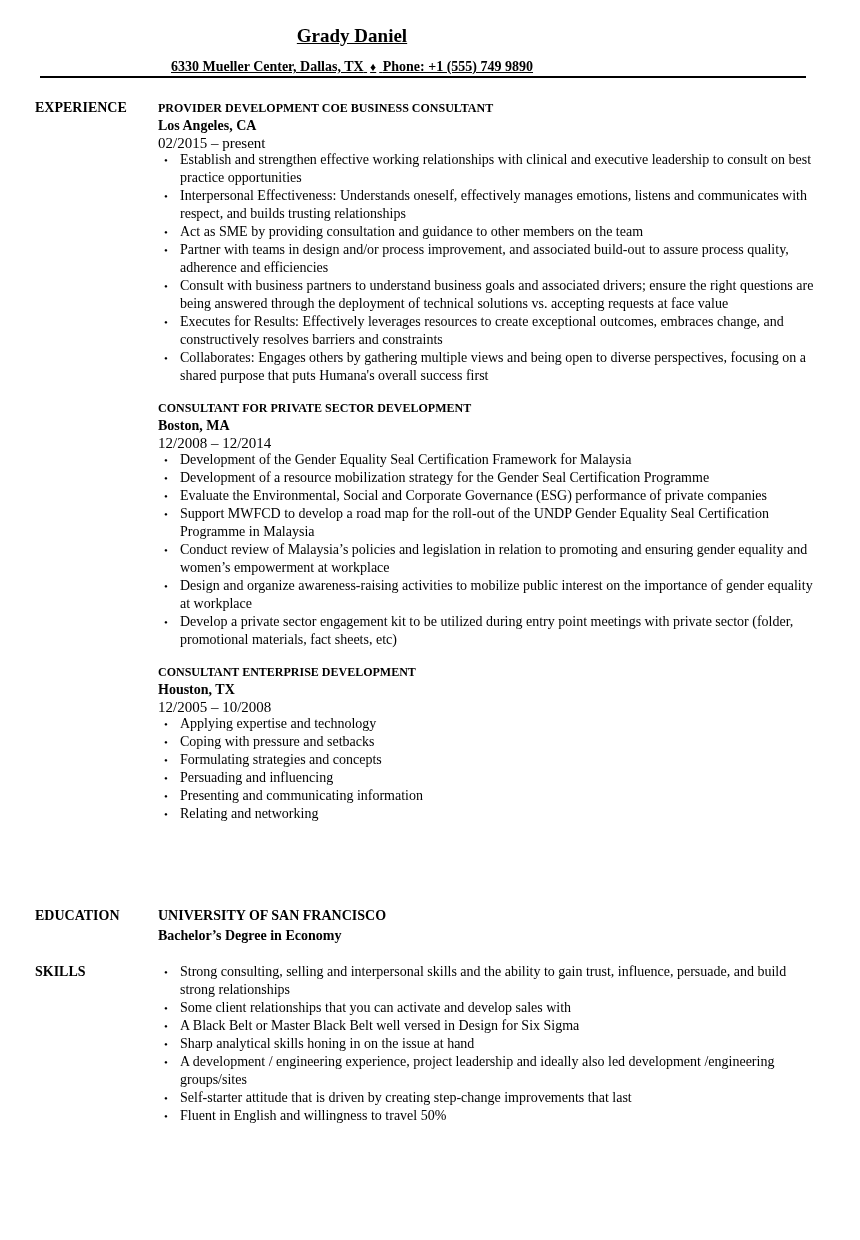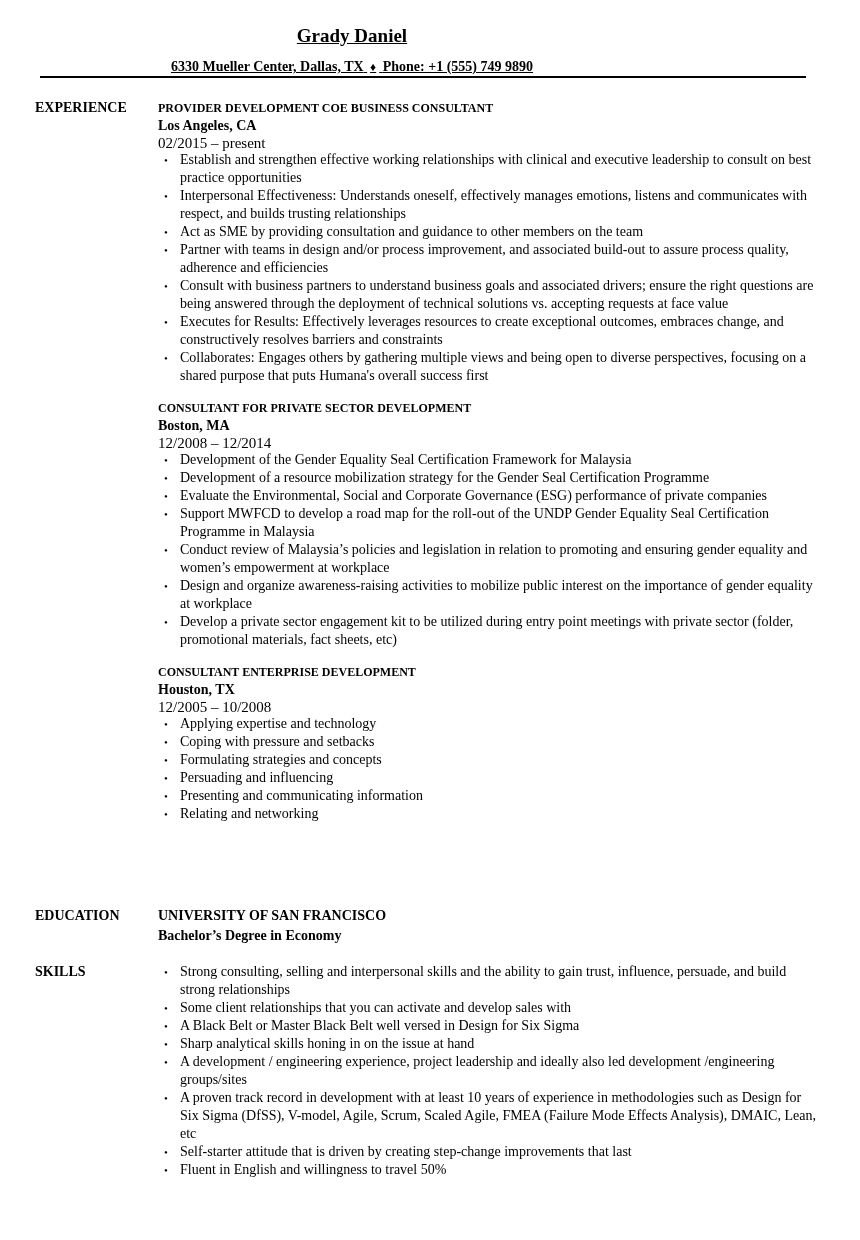--- a/index.html
+++ b/index.html
@@ -96,18 +96,17 @@
 
 <div class="section" style="top:963px;">
   <div class="sec-label">SKILLS</div>
   <div class="sec-body">
     <ul>
       <li>Strong consulting, selling and interpersonal skills and the ability to gain trust, influence, persuade, and build strong relationships</li>
       <li>Some client relationships that you can activate and develop sales with</li>
       <li>A Black Belt or Master Black Belt well versed in Design for Six Sigma</li>
       <li>Sharp analytical skills honing in on the issue at hand</li>
       <li>A development / engineering experience, project leadership and ideally also led development /engineering groups/sites</li>
-      <li>A proven track record in development with at least 10 years of experience in methodologies such as Design for Six Sigma (DfSS), V-model, Agile, Scrum, Scaled Agile, FMEA (Failure Mode Effects Analysis), DMAIC, Lean, etc</li>
       <li>Self-starter attitude that is driven by creating step-change improvements that last</li>
       <li>Fluent in English and willingness to travel 50%</li>
     </ul>
   </div>
 </div>
 
 </body></html>

